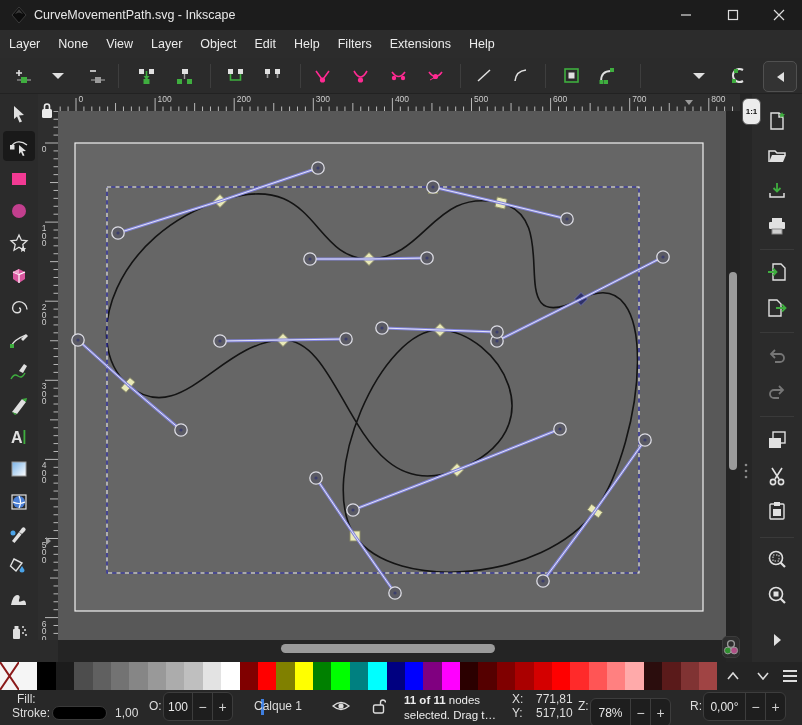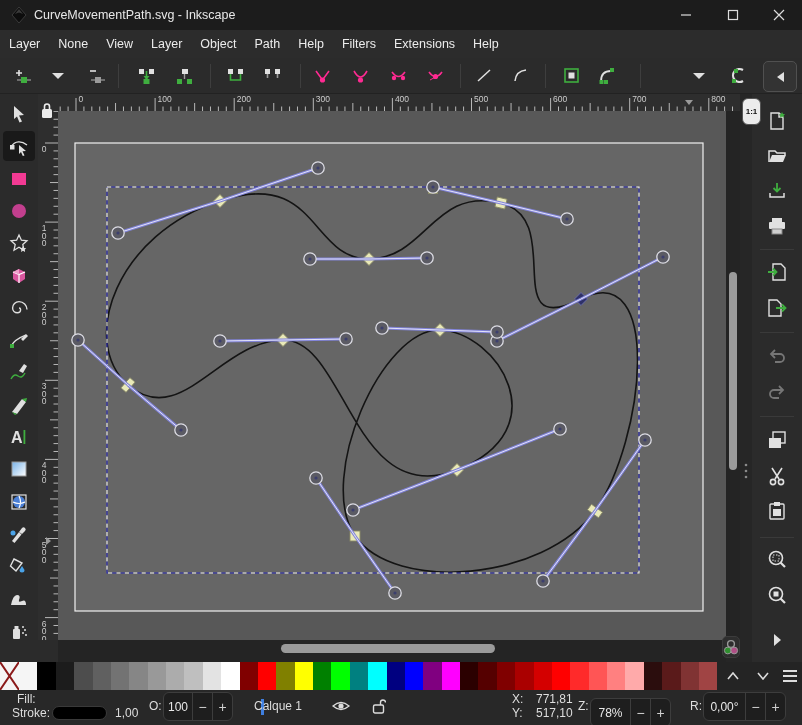--- a/index.html
+++ b/index.html
@@ -73,21 +73,21 @@
           <path d="M1 1 L11 11 M11 1 L1 11" stroke="#dcdcdc" stroke-width="1.2"></path>
         </svg>
       </div>
   </div>
   <div id="menubar">
       <span class="menu-item">Layer</span>
       <span class="menu-item">None</span>
       <span class="menu-item">View</span>
       <span class="menu-item">Layer</span>
       <span class="menu-item">Object</span>
-      <span class="menu-item">Path</span>
+      <span class="menu-item">Edit</span>
       <span class="menu-item">Help</span>
       <span class="menu-item">Filters</span>
       <span class="menu-item">Extensions</span>
       <span class="menu-item">Help</span>
     </div>
   <div id="toolbar">
       <div class="tbtn" style="left: 8px;">
         <svg width="17" height="18">
           <path d="M4 3 V9 M1 6 H7" stroke="#e0e0e0" stroke-width="1.6"></path>
           <path d="M2 13 H16" stroke="#9a9a9a" stroke-width="1.2"></path>
@@ -810,20 +810,21 @@
     <div id="layerbar"></div>
     <span class="sb" style="left:254px;top:9px">Calque 1</span>
     <svg class="sb" style="left:332px;top:9px" width="18" height="14">
         <path d="M1 7 Q9 0 17 7 Q9 14 1 7 Z" fill="none" stroke="#dcdcdc" stroke-width="1.3"></path>
         <circle cx="9" cy="7" r="2.6" fill="#dcdcdc"></circle>
       </svg>
     <svg class="sb" style="left:372px;top:7px" width="14" height="18">
         <rect x="1.5" y="8" width="10" height="8" rx="1.5" fill="none" stroke="#dcdcdc" stroke-width="1.4"></rect>
         <path d="M8.5 8 V5.5 a2.5 2.5 0 0 1 5 0" fill="none" stroke="#dcdcdc" stroke-width="1.4"></path>
       </svg>
+    <div id="msg"><b>11 of 11</b><span> nodes</span><br><span>selected. Drag t…</span></div>
     <span class="sb" style="left:512px;top:2px">X:</span>
     <span class="sb" style="left:536px;top:2px;width:34px;text-align:right">771,81</span>
     <span class="sb" style="left:512px;top:16px">Y:</span>
     <span class="sb" style="left:536px;top:16px;width:34px;">517,10</span>
     <span class="sb" style="left:578px;top:9px">Z:</span>
     <div class="spinbox" style="left:590px;top:8px;width:81px;height:29px">
       <span style="flex:1;text-align:center;color:#e8e8e8">78%</span>
       <div class="spin-sep"></div>
         <span class="spin-btn">−</span>
       <div class="spin-sep"></div>

